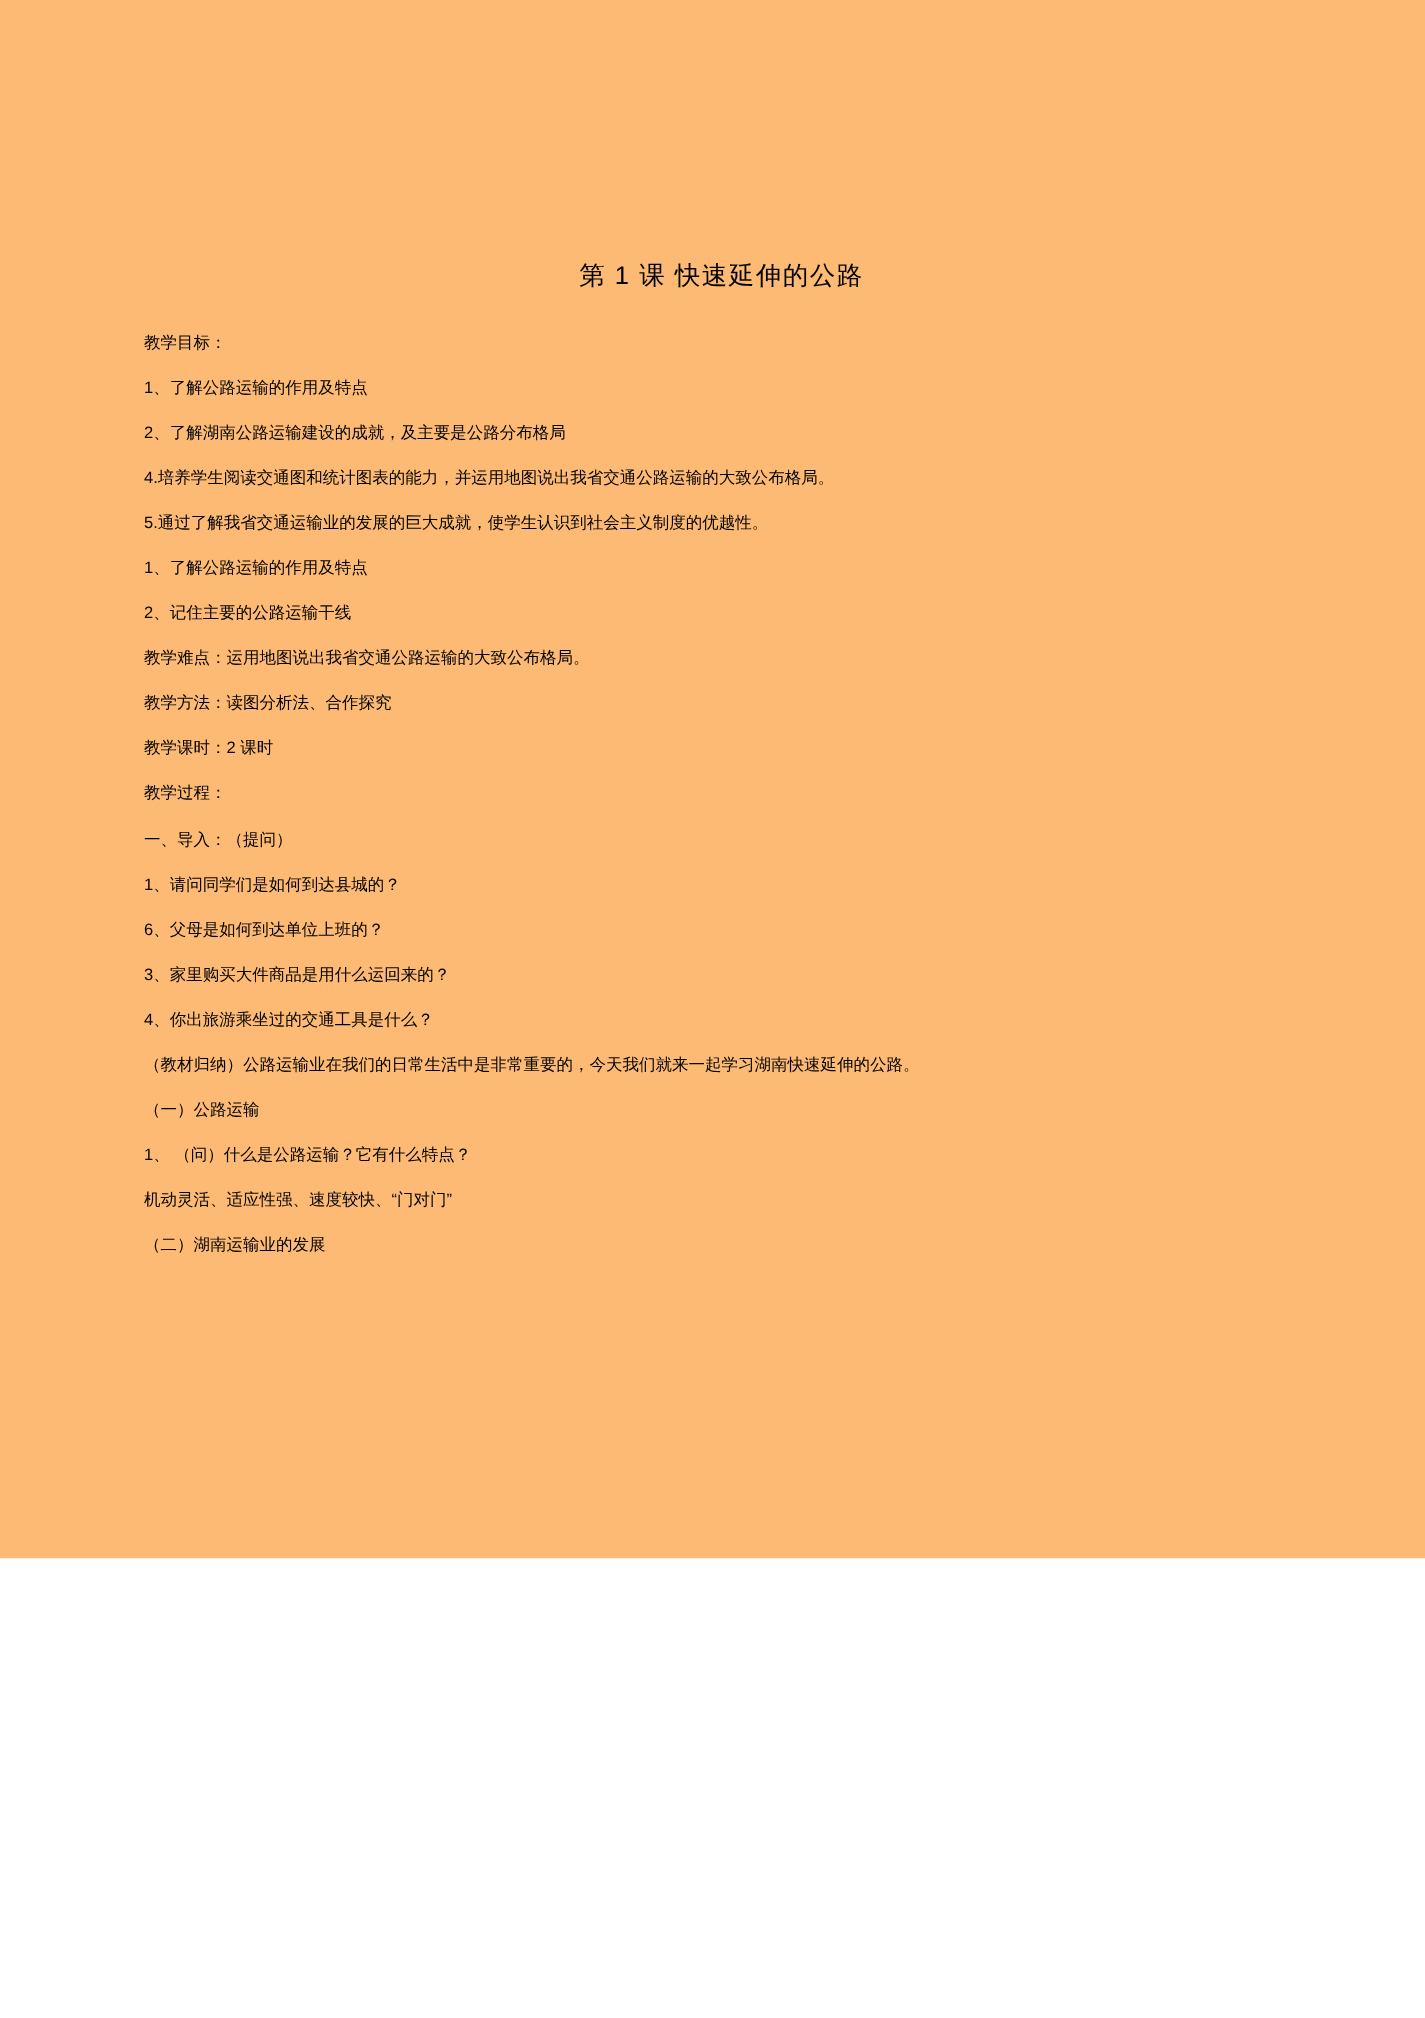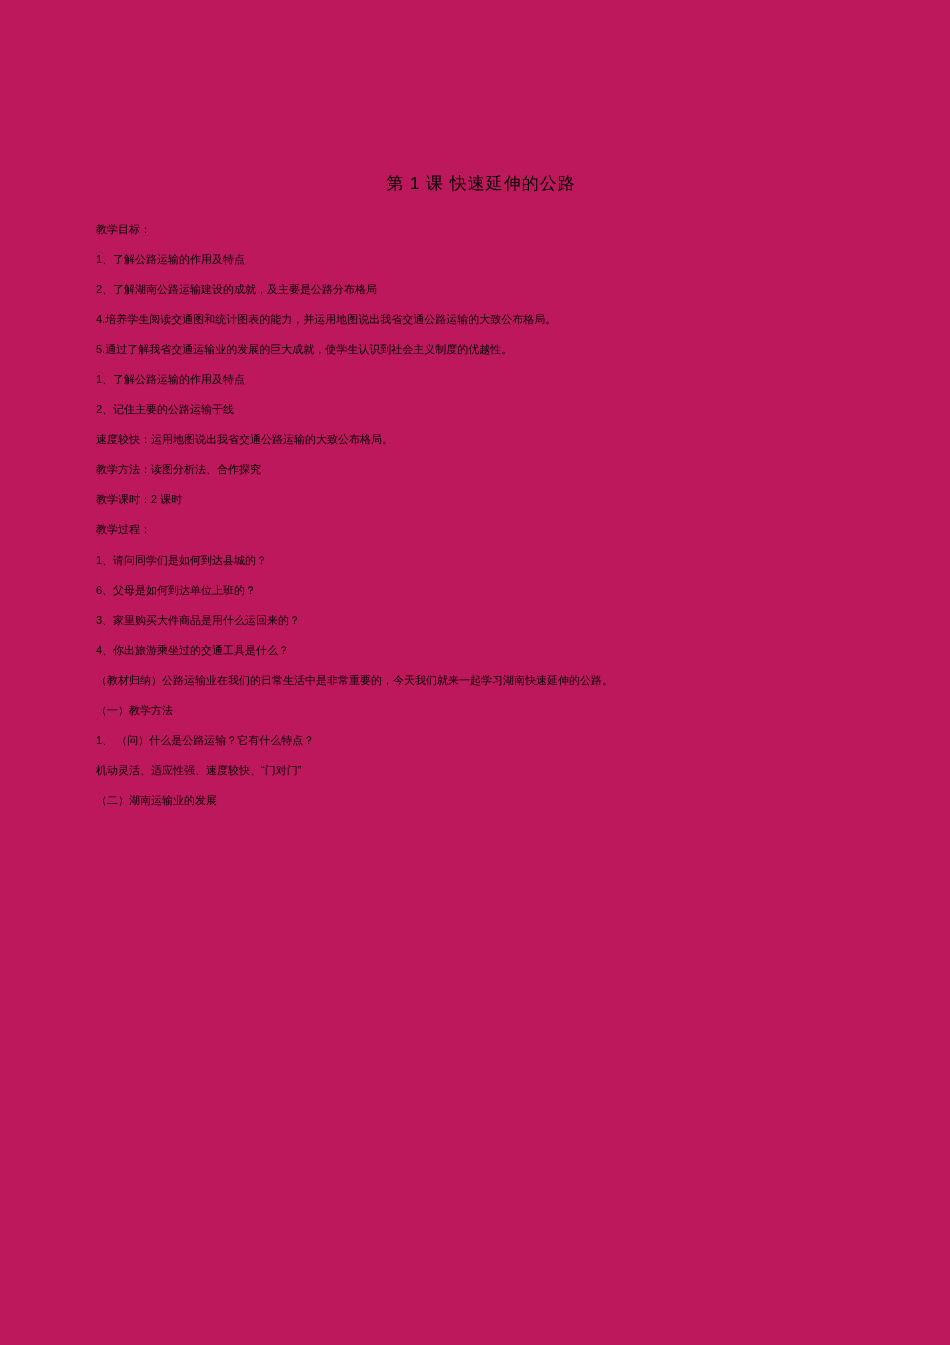--- a/index.html
+++ b/index.html
@@ -3,22 +3,22 @@
 <meta charset="utf-8">
 <style>
   html, body {
     margin: 0;
     padding: 0;
     background: #ffffff;
   }
   .page {
     position: relative;
     width: 950px;
-    height: 1345px;
-    background: #be185d;
+    height: 1039px;
+    background: #fdba74;
     font-family: "Liberation Serif", "DejaVu Serif", serif;
     color: #000000;
     overflow: hidden;
   }
   .doc-body {
     position: absolute;
     left: 96px;
     top: 172px;
     width: 770px;
   }
@@ -48,27 +48,28 @@
   <div class="doc-body">
     <div class="title">第 1 课  快速延伸的公路</div>
 
     <p class="line ind1">教学目标：</p>
     <p class="line ind3">1、了解公路运输的作用及特点</p>
     <p class="line ind3">2、了解湖南公路运输建设的成就，及主要是公路分布格局</p>
     <p class="line ind2">4.培养学生阅读交通图和统计图表的能力，并运用地图说出我省交通公路运输的大致公布格局。</p>
     <p class="line ind2">5.通过了解我省交通运输业的发展的巨大成就，使学生认识到社会主义制度的优越性。</p>
     <p class="line ind3">1、了解公路运输的作用及特点</p>
     <p class="line ind3">2、记住主要的公路运输干线</p>
-    <p class="line ind1">速度较快：运用地图说出我省交通公路运输的大致公布格局。</p>
+    <p class="line ind1">教学难点：运用地图说出我省交通公路运输的大致公布格局。</p>
     <p class="line ind1">教学方法：读图分析法、合作探究</p>
     <p class="line ind1">教学课时：2 课时</p>
     <p class="line ind1">教学过程：</p>
+    <p class="line ind1">一、导入：（提问）</p>
     <p class="line ind3">1、请问同学们是如何到达县城的？</p>
     <p class="line ind3">6、父母是如何到达单位上班的？</p>
     <p class="line ind2">3、家里购买大件商品是用什么运回来的？</p>
     <p class="line ind2">4、你出旅游乘坐过的交通工具是什么？</p>
     <p class="line ind3">（教材归纳）公路运输业在我们的日常生活中是非常重要的，今天我们就来一起学习湖南快速延伸的公路。</p>
-    <p class="line ind2">（一）教学方法</p>
+    <p class="line ind2">（一）公路运输</p>
     <p class="line ind4">1、 （问）什么是公路运输？它有什么特点？</p>
     <p class="line ind4">机动灵活、适应性强、速度较快、“门对门”</p>
     <p class="line ind2">（二）湖南运输业的发展</p>
   </div>
 </div>
 
 </body></html>

